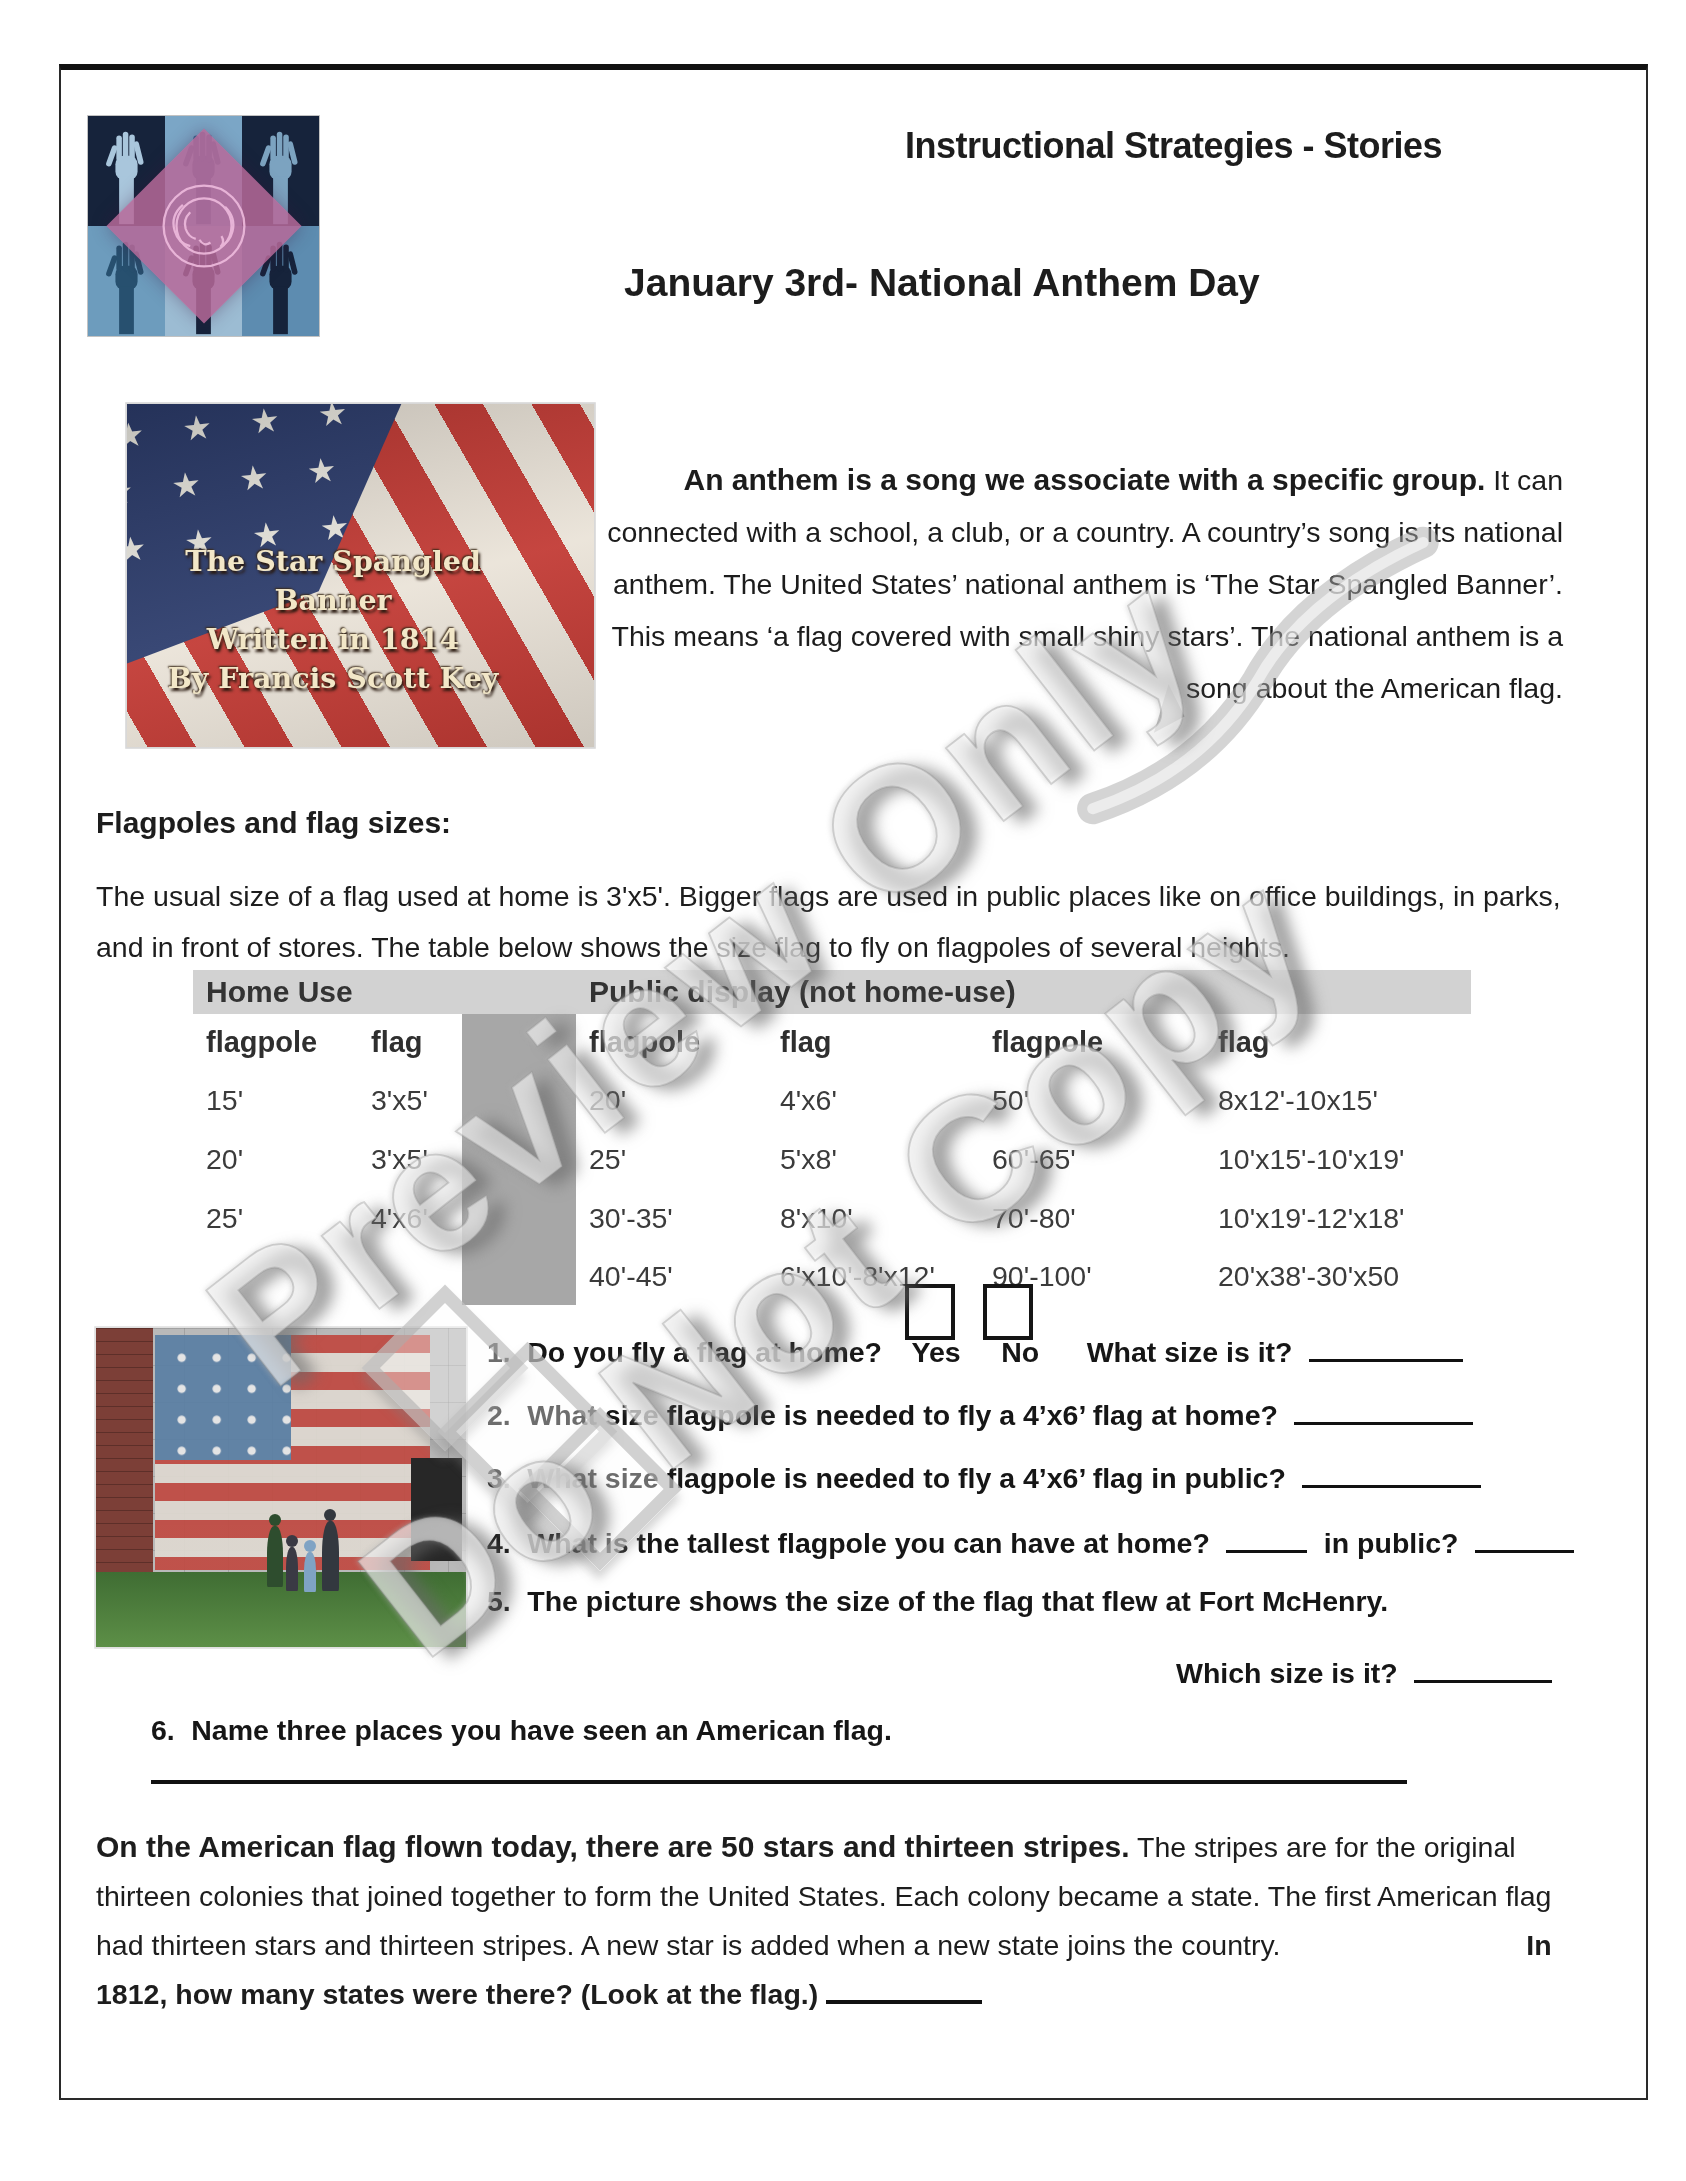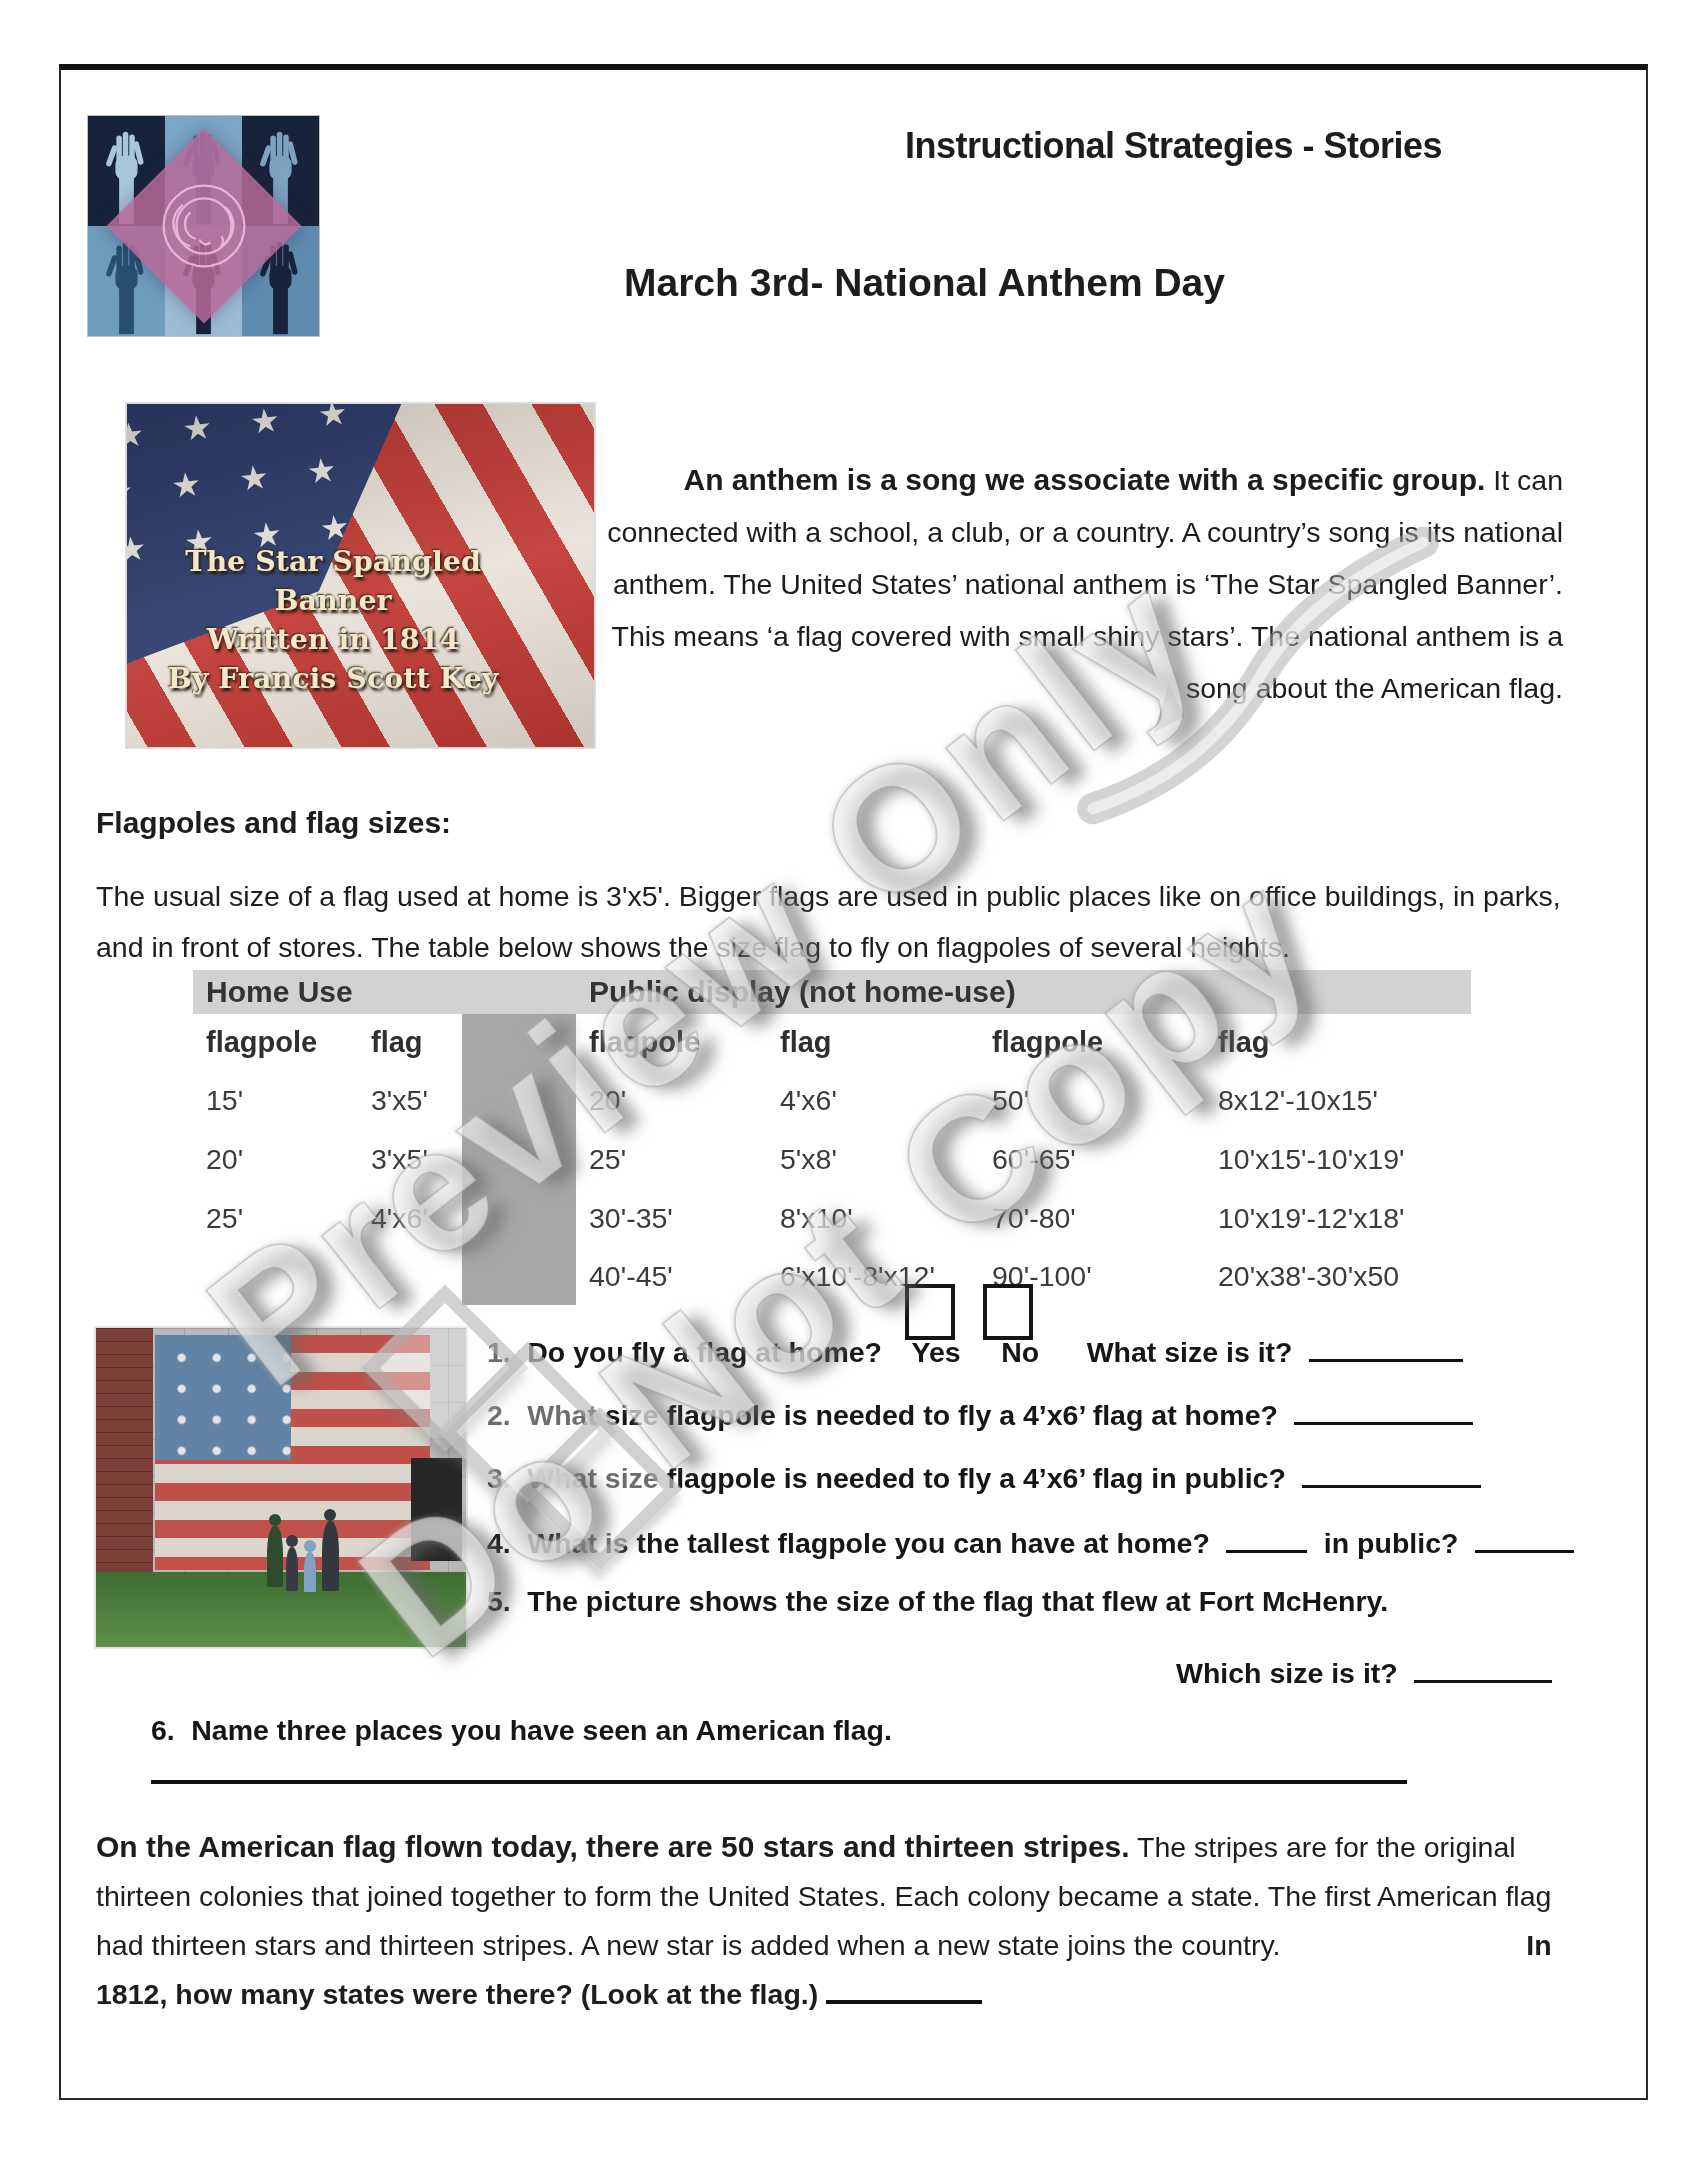--- a/index.html
+++ b/index.html
@@ -150,21 +150,21 @@
         <circle cx="85" cy="85" r="44"></circle>
           <circle cx="85" cy="85" r="30"></circle>
         <path d="M62 62 q-14 12 -9 28 q4 14 17 17 M70 70 q-8 8 -5 18 q3 9 11 11"></path>
         <path d="M108 64 q12 12 8 27 q-3 12 -13 16 M104 96 q4 6 -1 12"></path>
         <path d="M80 100 q5 8 12 3"></path>
       </svg>
     </div>
   </div>
 
   <div class="abs brand">Instructional Strategies - Stories</div>
-  <div class="abs doc-title">March 3rd- National Anthem Day</div>
+  <div class="abs doc-title">January 3rd- National Anthem Day</div>
 
   <div class="abs story-photo">
     <div class="story-stripes"></div>
     <div class="story-canton">
       <div class="story-stars" style="left:20px;top:31px">★ ★ ★ ★</div>
       <div class="story-stars" style="left:9.2px;top:88px">★ ★ ★ ★</div>
       <div class="story-stars" style="left:22px;top:145px">★ ★ ★ ★</div>
     </div>
     <div class="story-shade"></div>
     <div class="story-caption">

